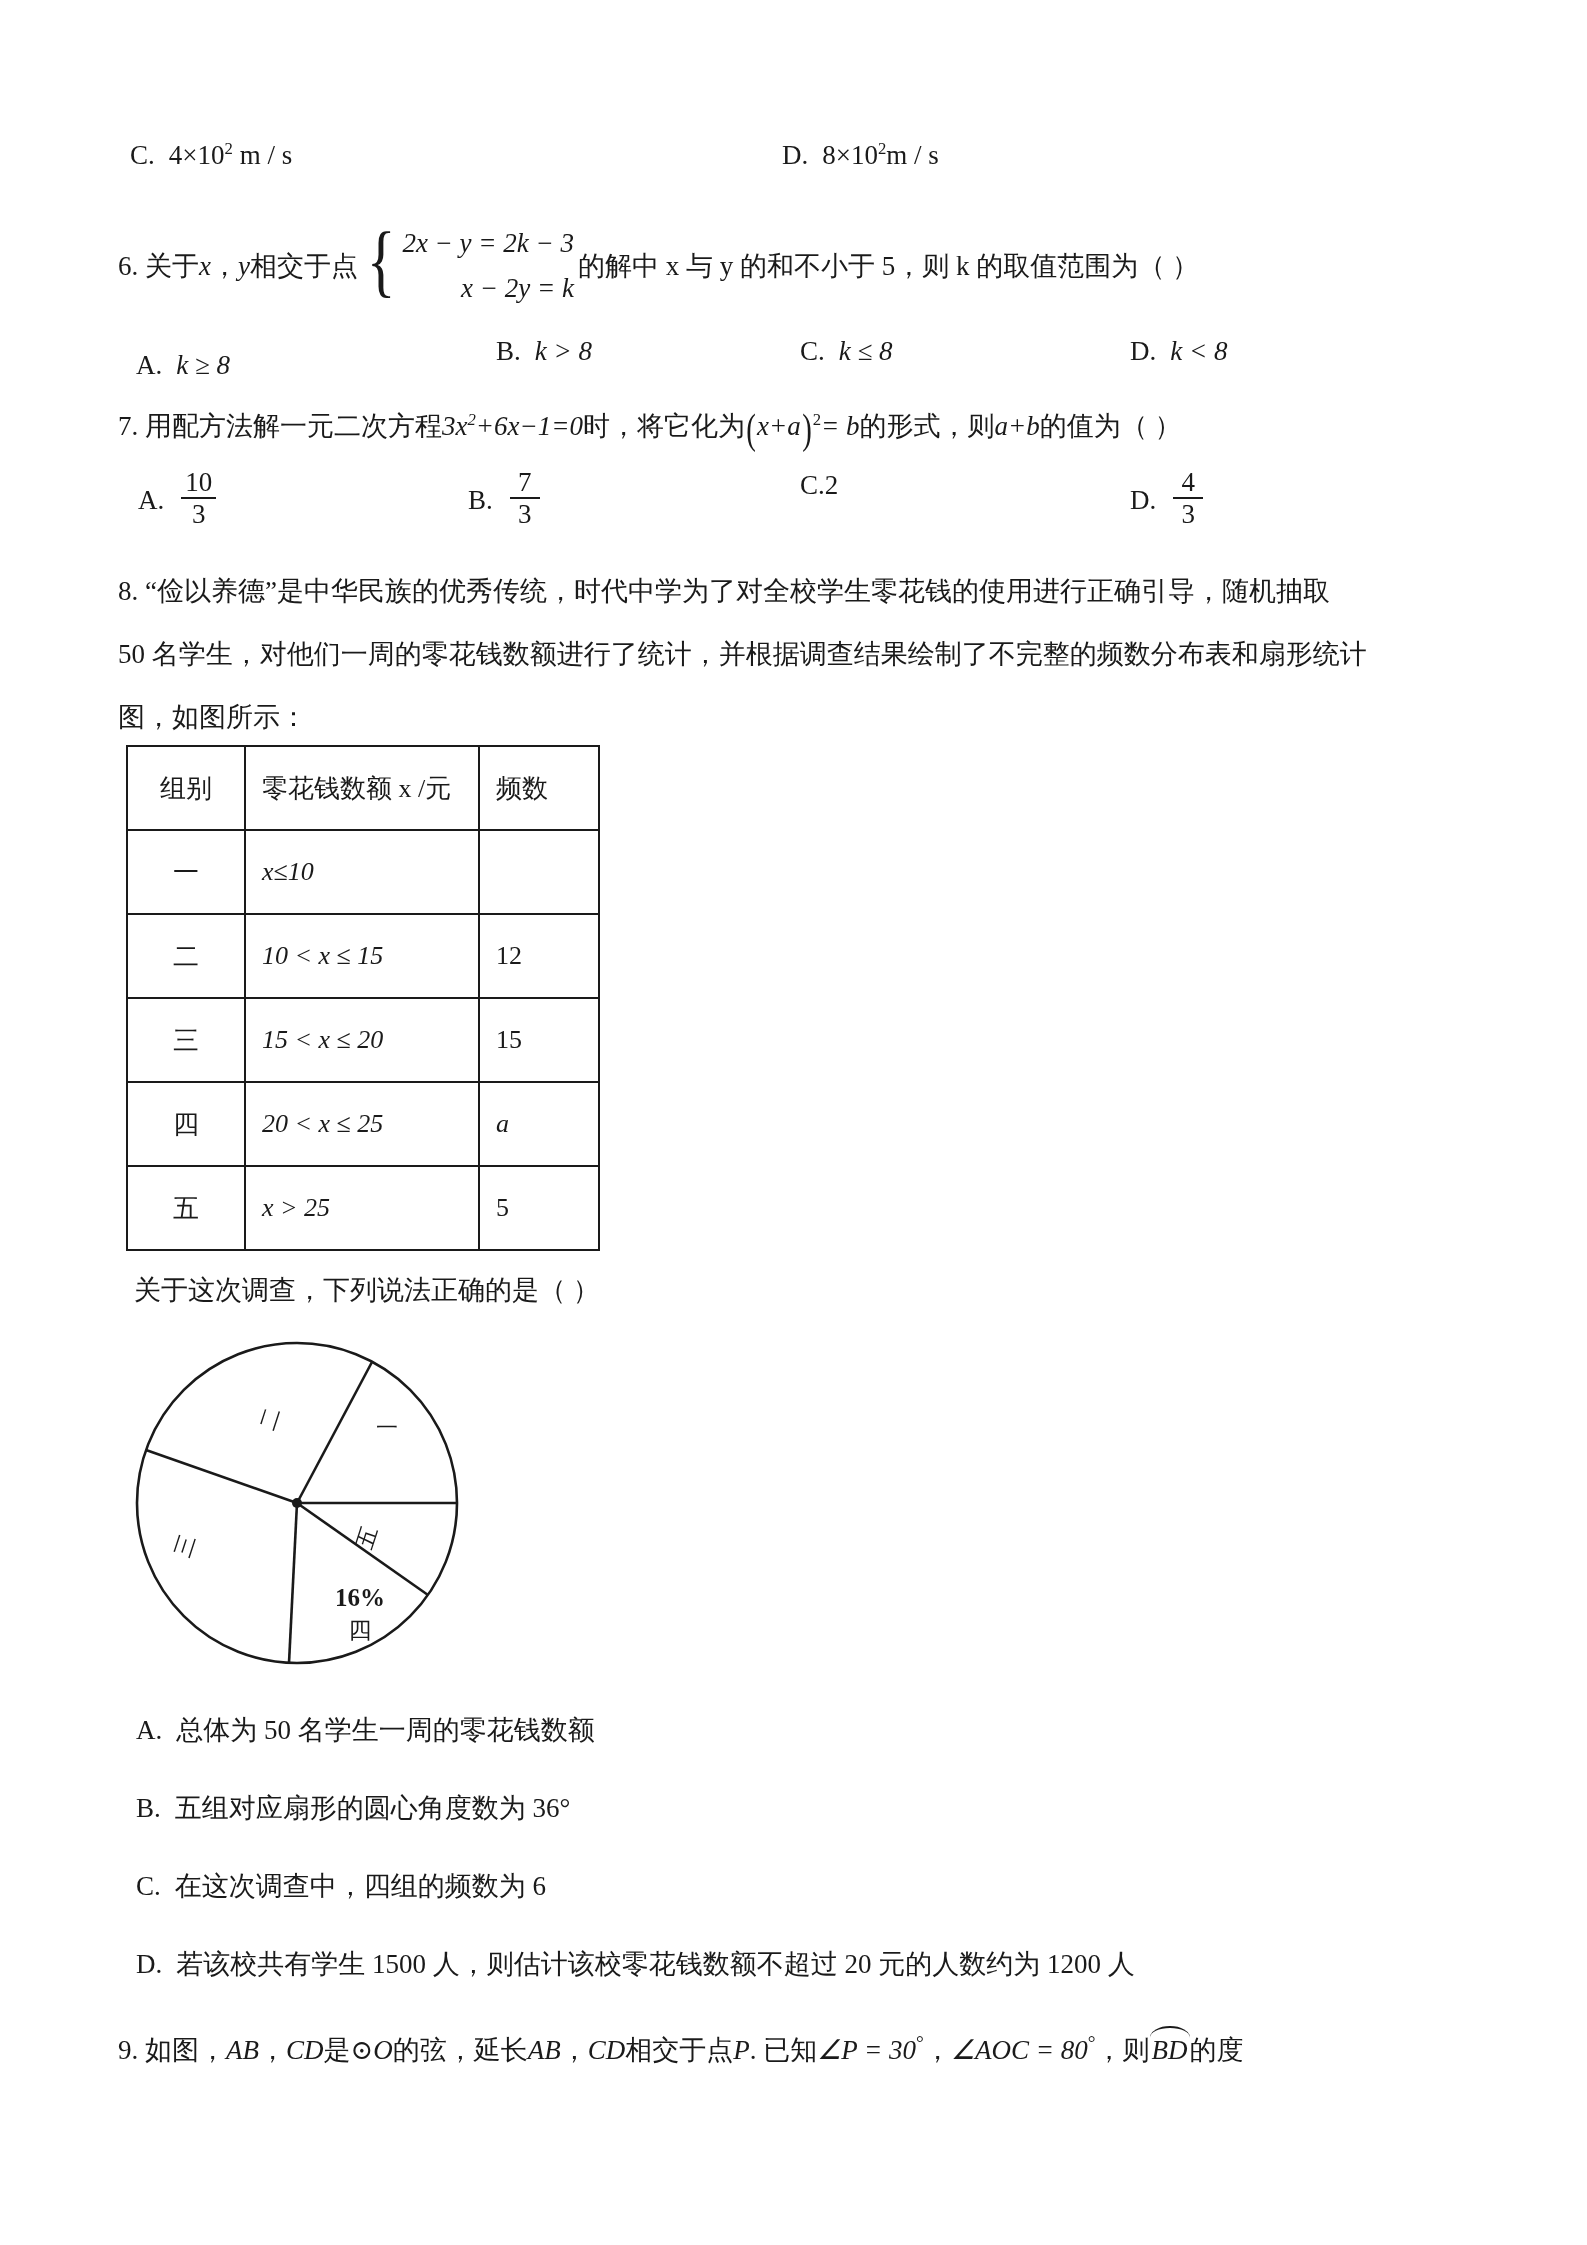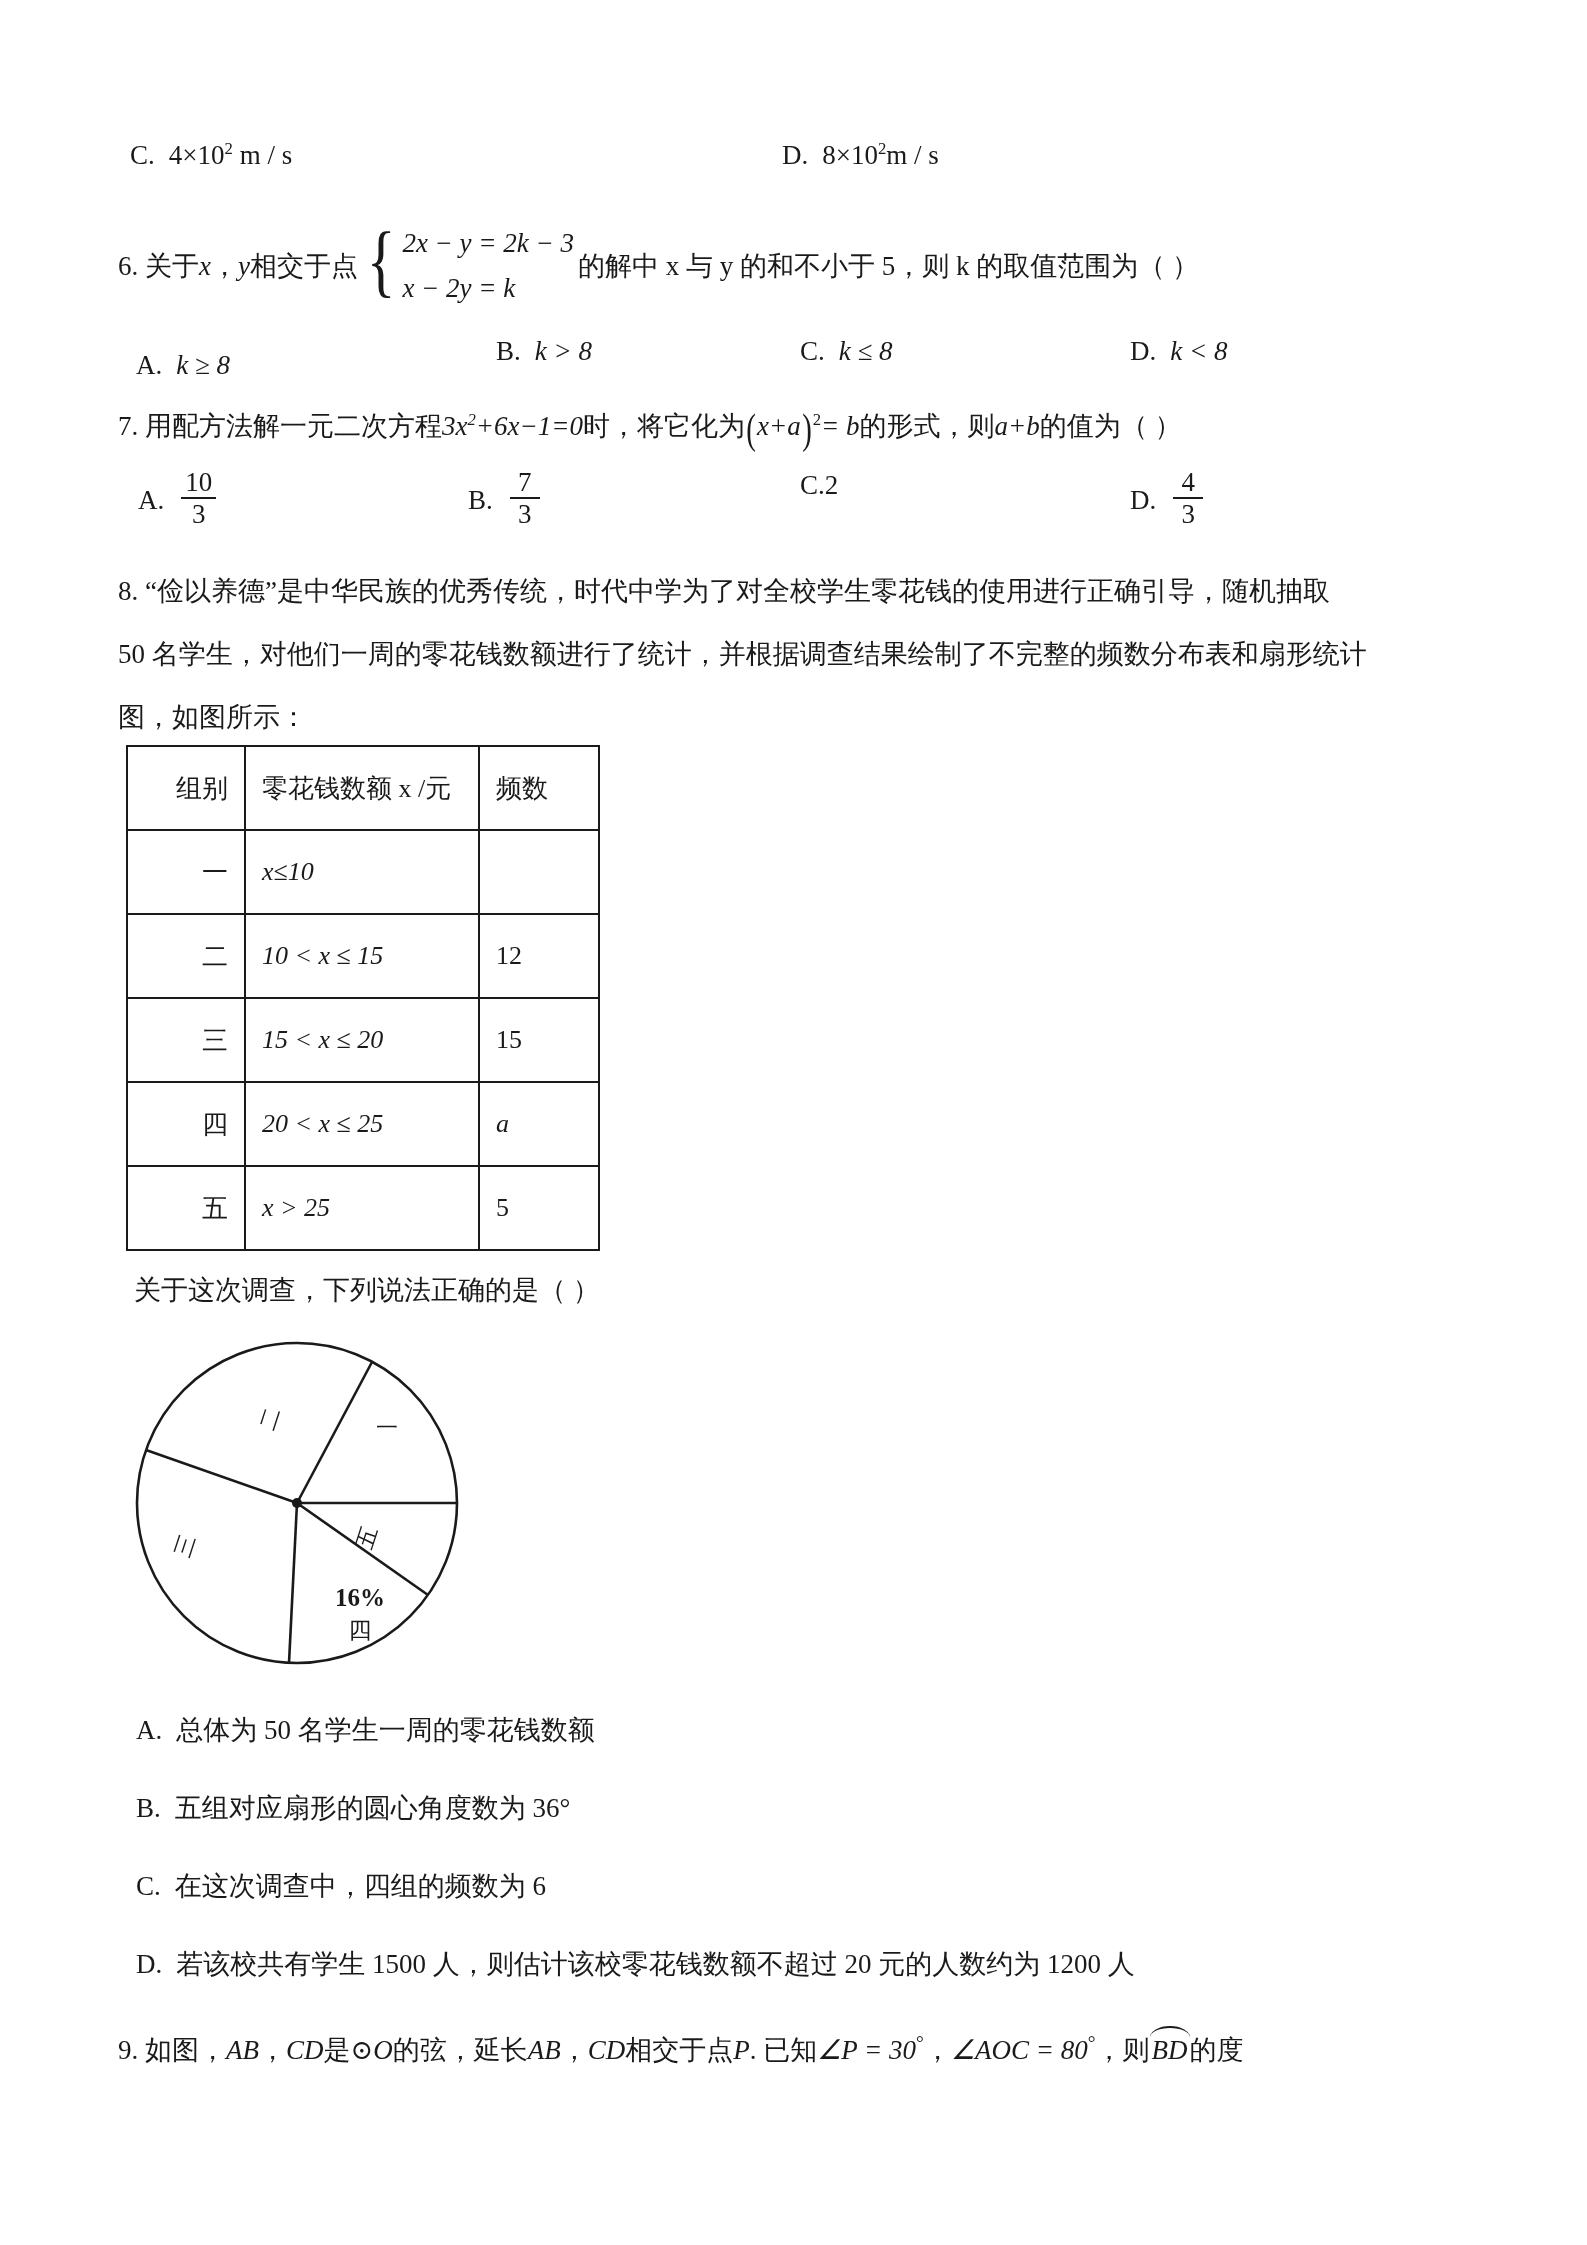--- a/index.html
+++ b/index.html
@@ -46,21 +46,21 @@
     position: relative;
   }
   .brace-glyph {
     font-size: 80px;
     line-height: 0.82;
     font-family: "Liberation Serif", serif;
     transform: scaleX(0.75);
     display: inline-block;
     margin-right: 2px;
   }
-  .sys-eqs { display: inline-flex; flex-direction: column; justify-content: center; gap: 14px; }
+  .sys-eqs { display: inline-flex; flex-direction: column; justify-content: center; gap: 14px; align-items: flex-end; }
   .sys-eqs div { font-size: 27px; white-space: nowrap; }
 
   
   #q6-options { top: 336px; left: 0; width: 1587px; font-size: 27px; }
   #q6-options span.cell { position: absolute; top: 0; }
   #q6-options .a { left: 136px; margin-top: 14px; }
   #q6-options .b { left: 496px; }
   #q6-options .c { left: 800px; }
   #q6-options .d { left: 1130px; }
 
@@ -105,21 +105,21 @@
     font-size: 26px;
   }
   #freq-table td, #freq-table th {
     border: 2px solid #1a1a1a;
     height: 82px;
     padding: 0 16px;
     font-weight: normal;
     text-align: left;
     vertical-align: middle;
   }
-  #freq-table .col-group { width: 84px; text-align: right; }
+  #freq-table .col-group { width: 84px; text-align: center; }
   #freq-table .col-range { width: 200px; }
   #freq-table .col-freq  { width: 86px; }
 
   
   #q8-sub { top: 1272px; left: 134px; font-size: 27px; }
 
   
   #pie-wrap {
     position: absolute;
     top: 1318px;

